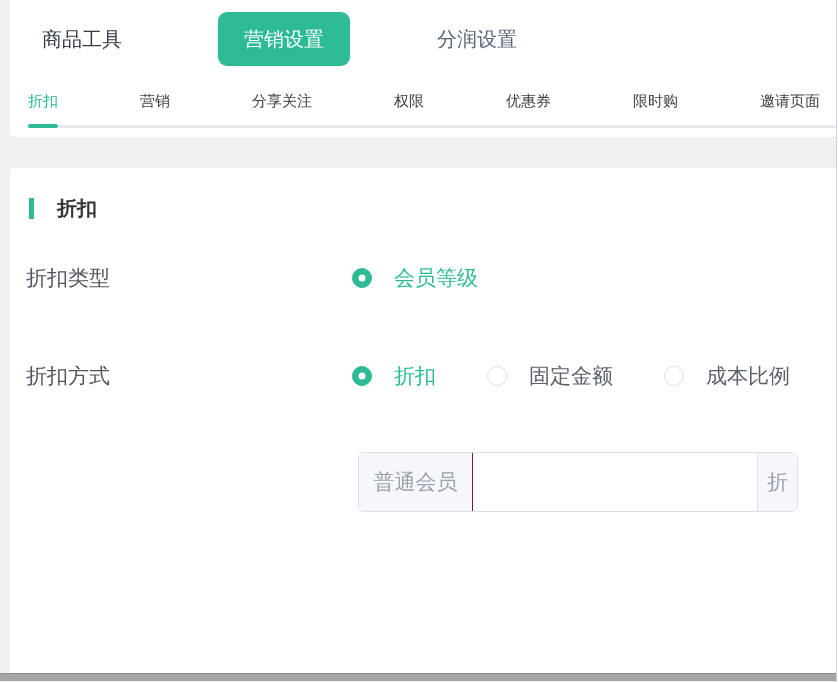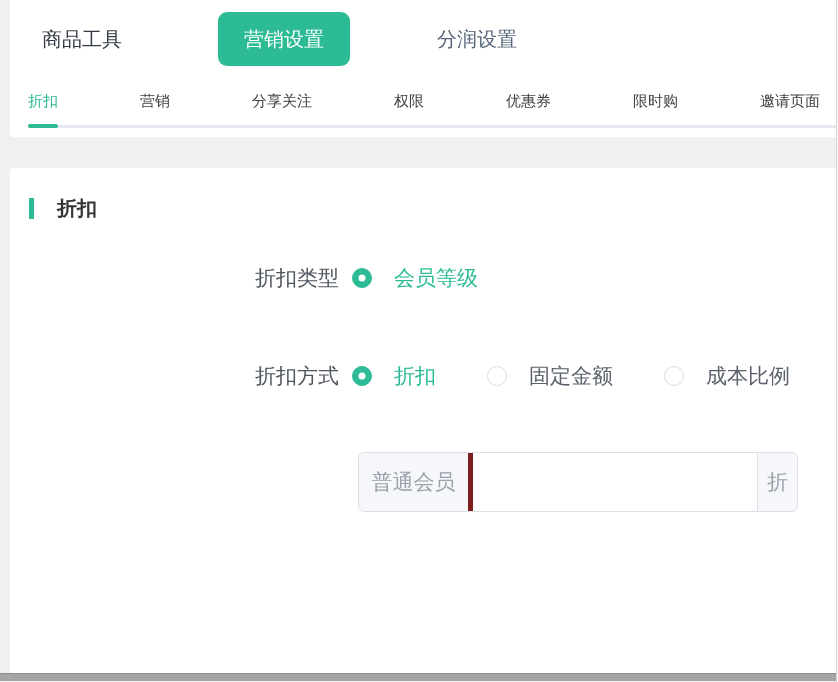--- a/index.html
+++ b/index.html
@@ -35,40 +35,40 @@
   .subtab-active-bar { position:absolute; left:18px; top:124px; width:30px; height:4px; border-radius:2px; background:#2cbb95; }
 
   
   .section-title { position:absolute; left:19px; top:27px; display:flex; align-items:center; }
   .section-bar { width:5px; height:21px; background:#2cbb95; margin-right:23px; }
   .section-text { font-size:20px; font-weight:bold; color:#333333; }
 
   .form-row { position:absolute; left:0; right:0; height:24px; }
   .row1 { top:99px; }
   .row2 { top:197px; }
-  .form-label { position:absolute; left:1px; top:0; width:328px; text-align:right; font-size:21px; color:#50565e; line-height:22px; }
+  .form-label { position:absolute; left:16px; top:0; width:328px; text-align:left; font-size:21px; color:#50565e; line-height:22px; }
 
   .radio { position:absolute; top:0; display:flex; align-items:center; gap:22px; cursor:pointer; }
   .radio-dot { width:20px; height:20px; border-radius:50%; background:#fff; border:1px solid #d8dce4; position:relative; flex:0 0 auto; }
   .radio.checked .radio-dot { background:#2cbb95; border-color:#2cbb95; }
   .radio.checked .radio-dot::after {
     content:""; position:absolute; width:7px; height:7px; background:#ffffff;
     border-radius:50%; left:50%; top:50%; transform:translate(-50%,-50%);
   }
   .radio-label { font-size:21px; color:#5a616b; line-height:22px; white-space:nowrap; }
   .radio.checked .radio-label { color:#2cbb95; }
   .r-a { left:342px; } .r-b { left:477px; } .r-c { left:654px; }
 
   
   .input-group {
     position:absolute; left:348px; top:284px; width:440px; height:60px;
     display:flex; border:1px solid #dcdfe6; border-radius:6px; overflow:hidden; background:#fff;
   }
   .input-addon { background:#f6f7fa; color:#9ba1ab; font-size:21px; display:flex; align-items:center; justify-content:center; white-space:nowrap; }
-  .input-addon.prefix { width:114px; border-right:5px solid #7f1d1d; }
+  .input-addon.prefix { width:114px; border-right:1px solid #7f1d1d; }
   .input-addon.suffix { width:40px; border-left:1px solid #dcdfe6; }
   .input-field { flex:1; border:none; outline:none; font-size:21px; padding:0 14px; color:#333; min-width:0; }
 
   
   .hscrollbar { position:absolute; left:0; right:0; top:673px; height:8px; background:#a5a5a5; border-top:1px solid #8f8f8f; z-index:6; }
   .right-edge-line { position:absolute; right:0; top:0; bottom:0; width:2px; background:#fbfbfb; border-left:1px solid #d4d4d4; z-index:7; }
 </style>
 </head>
 <body>
 

